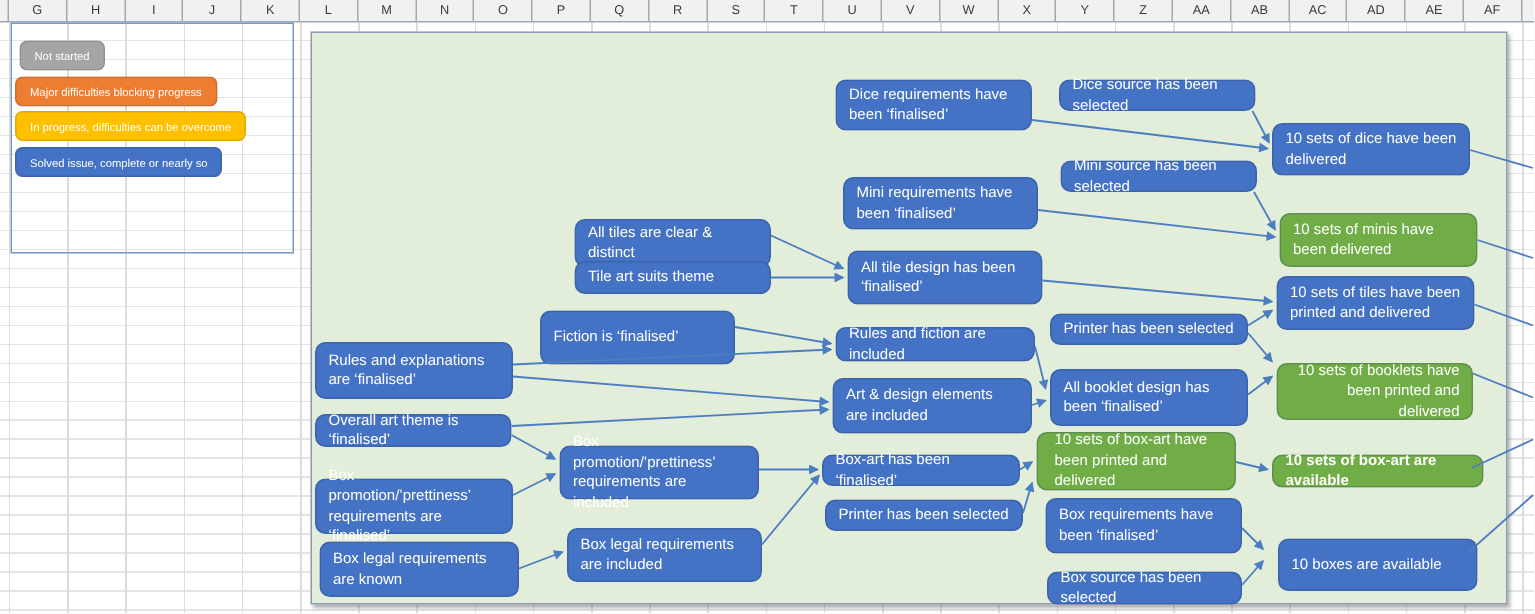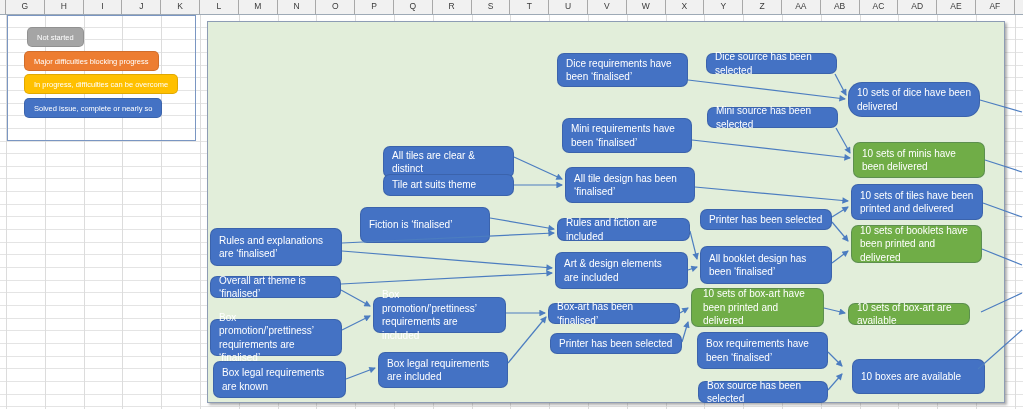--- a/index.html
+++ b/index.html
@@ -9,23 +9,23 @@
   .grid-h{position:absolute;left:0;top:14px;right:0;bottom:0;
           background:repeating-linear-gradient(to bottom,#e4e4e4 0 1px,transparent 1px 12.65px);}
   .grid-v{position:absolute;left:6px;top:14px;right:0;bottom:0;
           background:repeating-linear-gradient(to right,#dcdcdc 0 1px,transparent 1px 38.8px);}
   .header{position:absolute;top:0;left:0;width:1023px;height:14px;background:#f1f1f1;
           border-bottom:1px solid #9eaab6;display:flex;z-index:5;}
   .stub{width:6px;flex:none;border-right:1px solid #a8a8a8;box-sizing:border-box;}
   .col-h{width:38.8px;flex:none;box-sizing:border-box;border-right:1px solid #a8a8a8;
          font-size:8.5px;color:#3a3a3a;text-align:center;line-height:13px;}
   
-  .legend{position:absolute;left:7px;top:15px;width:189px;height:126px;box-sizing:border-box;
+  .legend{position:absolute;left:7px;top:15px;width:189px;height:154px;box-sizing:border-box;
           border:1px solid #7a96c2;z-index:6;display:flex;flex-direction:column;
-          align-items:flex-start;padding:11px 0 0 16px;gap:3.5px;}
+          align-items:flex-start;padding:11px 0 0 2px;gap:3.5px;}
   .legend-item{border-radius:5px;padding:0 9px;height:20px;line-height:20px;color:#fff;
           font-size:7.5px;white-space:nowrap;border:1px solid rgba(0,0,0,0.12);box-sizing:border-box;}
   .legend-item:first-child{margin-left:3px;}
   
   .canvas{position:absolute;left:207px;top:21px;width:798px;height:382px;background:#e2eeda;
           border:1px solid #8d9cb4;box-sizing:border-box;z-index:4;
           box-shadow:1.5px 2px 2.5px rgba(110,110,110,.55);}
   .node{position:absolute;border-radius:7px;color:#fff;font-size:10px;line-height:1.35;
         padding:3px 8px;display:flex;align-items:center;box-sizing:border-box;z-index:7;
         border:1px solid rgba(32,56,100,0.25);}
@@ -73,38 +73,38 @@
   <div class="legend" id="legend">
       <div class="legend-item" style="background: rgb(165, 165, 165);">Not started</div>
       <div class="legend-item" style="background: rgb(237, 125, 49);">Major difficulties blocking progress</div>
       <div class="legend-item" style="background: rgb(255, 192, 0);">In progress, difficulties can be overcome</div>
       <div class="legend-item" style="background: rgb(68, 114, 196);">Solved issue, complete or nearly so</div>
     </div>
 
   <div id="nodes">
       <div class="node" style="left: 557px; top: 53px; width: 131px; height: 34px; background: rgb(68, 114, 196);">Dice requirements have been ‘finalised’</div>
       <div class="node" style="left: 706px; top: 53px; width: 131px; height: 21px; background: rgb(68, 114, 196);">Dice source has been selected</div>
-      <div class="node" style="left: 848px; top: 82px; width: 132px; height: 35px; background: rgb(68, 114, 196); border-radius: 14px;">10 sets of dice have been delivered</div>
+      <div class="node" style="left: 848px; top: 82px; width: 132px; height: 35px; background: rgb(68, 114, 196);">10 sets of dice have been delivered</div>
       <div class="node" style="left: 707px; top: 107px; width: 131px; height: 21px; background: rgb(68, 114, 196);">Mini source has been selected</div>
       <div class="node" style="left: 562px; top: 118px; width: 130px; height: 35px; background: rgb(68, 114, 196);">Mini requirements have been ‘finalised’</div>
       <div class="node" style="left: 853px; top: 142px; width: 132px; height: 36px; background: rgb(112, 173, 71);">10 sets of minis have been delivered</div>
       <div class="node" style="left: 383px; top: 146px; width: 131px; height: 32px; background: rgb(68, 114, 196);">All tiles are clear &amp; distinct</div>
       <div class="node" style="left: 383px; top: 174px; width: 131px; height: 22px; background: rgb(68, 114, 196);">Tile art suits theme</div>
       <div class="node" style="left: 565px; top: 167px; width: 130px; height: 36px; background: rgb(68, 114, 196);">All tile design has been ‘finalised’</div>
       <div class="node" style="left: 851px; top: 184px; width: 132px; height: 36px; background: rgb(68, 114, 196);">10 sets of tiles have been printed and delivered</div>
       <div class="node" style="left: 360px; top: 207px; width: 130px; height: 36px; background: rgb(68, 114, 196);">Fiction is ‘finalised’</div>
       <div class="node" style="left: 700px; top: 209px; width: 132px; height: 21px; background: rgb(68, 114, 196);">Printer has been selected</div>
       <div class="node" style="left: 557px; top: 218px; width: 133px; height: 23px; background: rgb(68, 114, 196);">Rules and fiction are included</div>
-      <div class="node" style="left: 851px; top: 225px; width: 131px; height: 38px; background: rgb(112, 173, 71);">10 sets of booklets have been printed and delivered</div>
+      <div class="node" style="left: 851px; top: 242px; width: 131px; height: 38px; background: rgb(112, 173, 71); text-align: right;">10 sets of booklets have been printed and delivered</div>
       <div class="node" style="left: 210px; top: 228px; width: 132px; height: 38px; background: rgb(68, 114, 196);">Rules and explanations are ‘finalised’</div>
       <div class="node" style="left: 700px; top: 246px; width: 132px; height: 38px; background: rgb(68, 114, 196);">All booklet design has been ‘finalised’</div>
       <div class="node" style="left: 555px; top: 252px; width: 133px; height: 37px; background: rgb(68, 114, 196);">Art &amp; design elements are included</div>
       <div class="node" style="left: 210px; top: 276px; width: 131px; height: 22px; background: rgb(68, 114, 196);">Overall art theme is ‘finalised’</div>
       <div class="node" style="left: 691px; top: 288px; width: 133px; height: 39px; background: rgb(112, 173, 71); padding-left: 11px;">10 sets of box-art have been printed and delivered</div>
-      <div class="node" style="left: 848px; top: 303px; width: 122px; height: 22px; background: rgb(112, 173, 71);">10 sets of box-art are available</div>
+      <div class="node" style="left: 848px; top: 303px; width: 141px; height: 22px; background: rgb(112, 173, 71); font-weight: bold;">10 sets of box-art are available</div>
       <div class="node" style="left: 373px; top: 297px; width: 133px; height: 36px; background: rgb(68, 114, 196);">Box promotion/’prettiness’ requirements are included</div>
       <div class="node" style="left: 548px; top: 303px; width: 132px; height: 21px; background: rgb(68, 114, 196);">Box-art has been ‘finalised’</div>
       <div class="node" style="left: 210px; top: 319px; width: 132px; height: 37px; background: rgb(68, 114, 196);">Box promotion/’prettiness’ requirements are ‘finalised’</div>
       <div class="node" style="left: 550px; top: 333px; width: 132px; height: 21px; background: rgb(68, 114, 196);">Printer has been selected</div>
       <div class="node" style="left: 697px; top: 332px; width: 131px; height: 37px; background: rgb(68, 114, 196);">Box requirements have been ‘finalised’</div>
       <div class="node" style="left: 378px; top: 352px; width: 130px; height: 36px; background: rgb(68, 114, 196);">Box legal requirements are included</div>
       <div class="node" style="left: 834px; top: 359px; width: 133px; height: 35px; background: rgb(68, 114, 196); margin-left: 18px;">10 boxes are available</div>
       <div class="node" style="left: 213px; top: 361px; width: 133px; height: 37px; background: rgb(68, 114, 196);">Box legal requirements are known</div>
       <div class="node" style="left: 698px; top: 381px; width: 130px; height: 22px; background: rgb(68, 114, 196);">Box source has been selected</div>
     </div>

